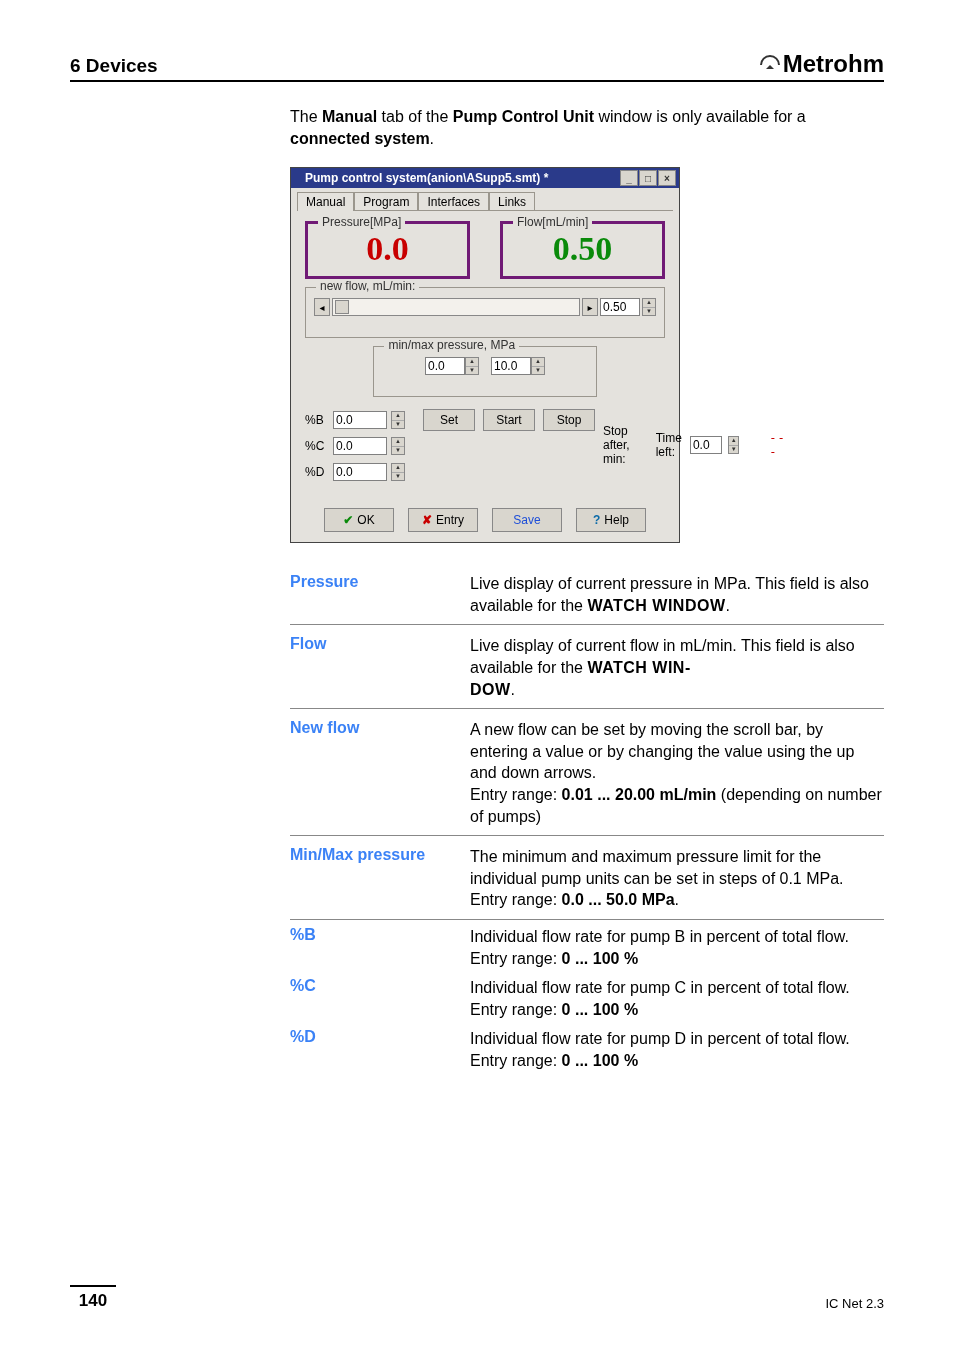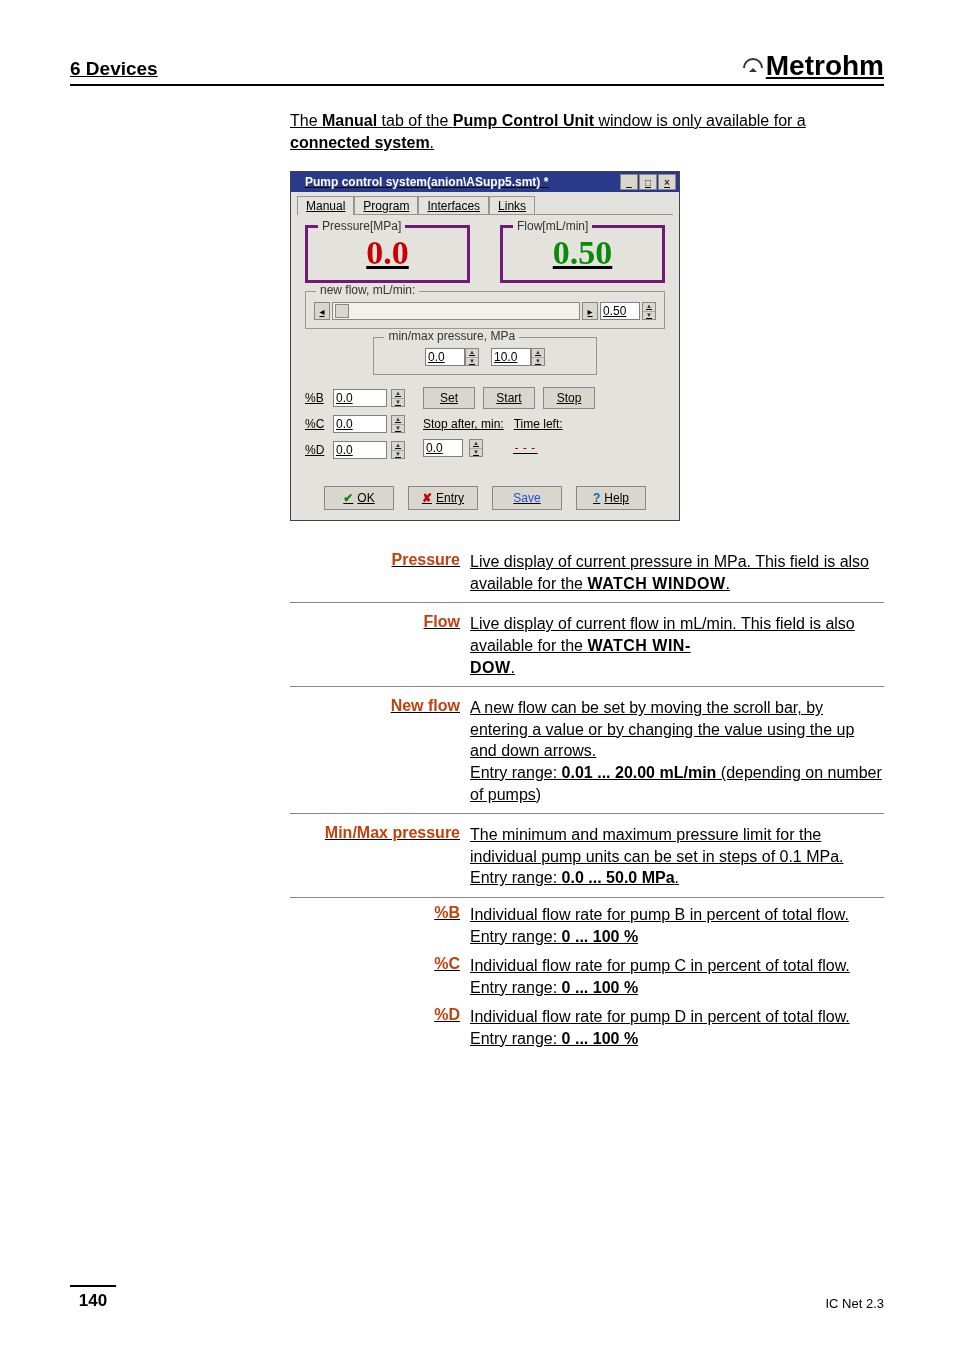--- a/index.html
+++ b/index.html
@@ -7,38 +7,37 @@
     margin: 0;
     background: #fff;
     font-family: Arial, Helvetica, sans-serif;
     color: #000;
     width: 954px;
     height: 1351px;
     position: relative;
   }
   .page {
     padding: 50px 70px 40px 70px;
-    text-decoration: underline;
   }
   .header-bar {
     display: flex;
     justify-content: space-between;
     align-items: baseline;
     border-bottom: 2px solid #000;
     padding-bottom: 2px;
     margin-bottom: 24px;
   }
   .chapter-title {
     font-size: 19px;
     font-weight: bold;
   }
   .brand {
     font-family: Arial, sans-serif;
     font-weight: bold;
-    font-size: 28px;
+    font-size: 24px;
     display: flex;
     align-items: center;
     gap: 2px;
   }
   .brand-icon {
     display: inline-block;
   }
   .content-col {
     margin-left: 220px;
   }
@@ -126,21 +125,21 @@
   .gauge {
     font-family:"Times New Roman", serif;
     font-size:34px;
     font-weight:bold;
   }
   .gauge-red { color:#c80000; }
   .gauge-green { color:#0a8a0a; }
   .wide-fieldset {
     border:1px solid #9a968d;
     position:relative;
-    padding:10px 8px 8px 8px;
+    padding:10px 8px 21px 8px;
     margin-bottom:8px;
   }
   .wide-fieldset .legend {
     position:absolute; top:-9px; left:10px;
     background:#e4e2dd; padding:0 4px; font-size:12px; color:#333;
   }
   .scroll-row {
     display:flex; align-items:center; gap:2px;
   }
   .arrow-btn {
@@ -174,21 +173,21 @@
   .minmax-row { display:flex; gap:12px; justify-content:center; }
   .mm-group{display:flex;align-items:center;}
   .col2 {
     display:flex; gap:18px;
   }
   .pct-col {
     display:flex; flex-direction:column; gap:8px; margin-top:6px;
   }
   .pct-row{display:flex;align-items:center;gap:4px; font-size:12px;}
   .pct-row .lbl{width:24px;}
-  .right-col{flex:1; display:flex; flex-direction:column; gap:8px; margin-top:4px;}
+  .right-col{flex:1; display:flex; flex-direction:row; gap:8px; margin-top:4px;}
   .btn {
     min-width:52px; height:22px;
     background:#d9d6ce; border:1px solid #888;
     font-size:12px; display:inline-flex;align-items:center;justify-content:center;
     padding:0 6px;
   }
   .btn-row{display:flex; gap:8px;}
   .stopafter-row{display:flex;align-items:center;gap:6px;font-size:12px;}
   .time-left{color:#c80000; font-family:monospace; letter-spacing:1px;}
   .dlg-bottom{
@@ -215,23 +214,22 @@
     display:flex;
     border-bottom: 1px solid #888;
     padding: 10px 0 8px 0;
     gap: 10px;
   }
   .def-row.noborder{ border-bottom:none; padding-bottom:2px;}
   .def-row.short{ padding-top:6px;}
   .def-term {
     width: 170px;
     font-weight: bold;
-    color:#c2410c;
+    color:#3b82f6;
     flex-shrink:0;
-    text-align:right;
   }
   .def-desc {
     flex:1;
     line-height:1.35;
   }
   .smallcaps{font-variant:small-caps; letter-spacing:0.5px;}
   
   .footer {
     position:absolute;
     bottom:40px; left:70px; right:70px;
@@ -357,21 +355,21 @@
             </div>
           </div>
           <div class="right-col">
             <div class="btn-row">
               <div class="btn">Set</div>
               <div class="btn">Start</div>
               <div class="btn">Stop</div>
             </div>
             <div class="stopafter-row">
               <span>Stop after, min:</span>
-              <span style="margin-left:4px;">Time left:</span>
+              <span style="margin-left:20px;">Time left:</span>
             </div>
             <div class="stopafter-row">
               <div class="num-input" style="width:40px;">0.0</div>
               <div class="spin">
                   <div>▲</div>
                   <div>▼</div>
                 </div>
               <span class="time-left" style="margin-left:24px;">---</span>
             </div>
           </div>

